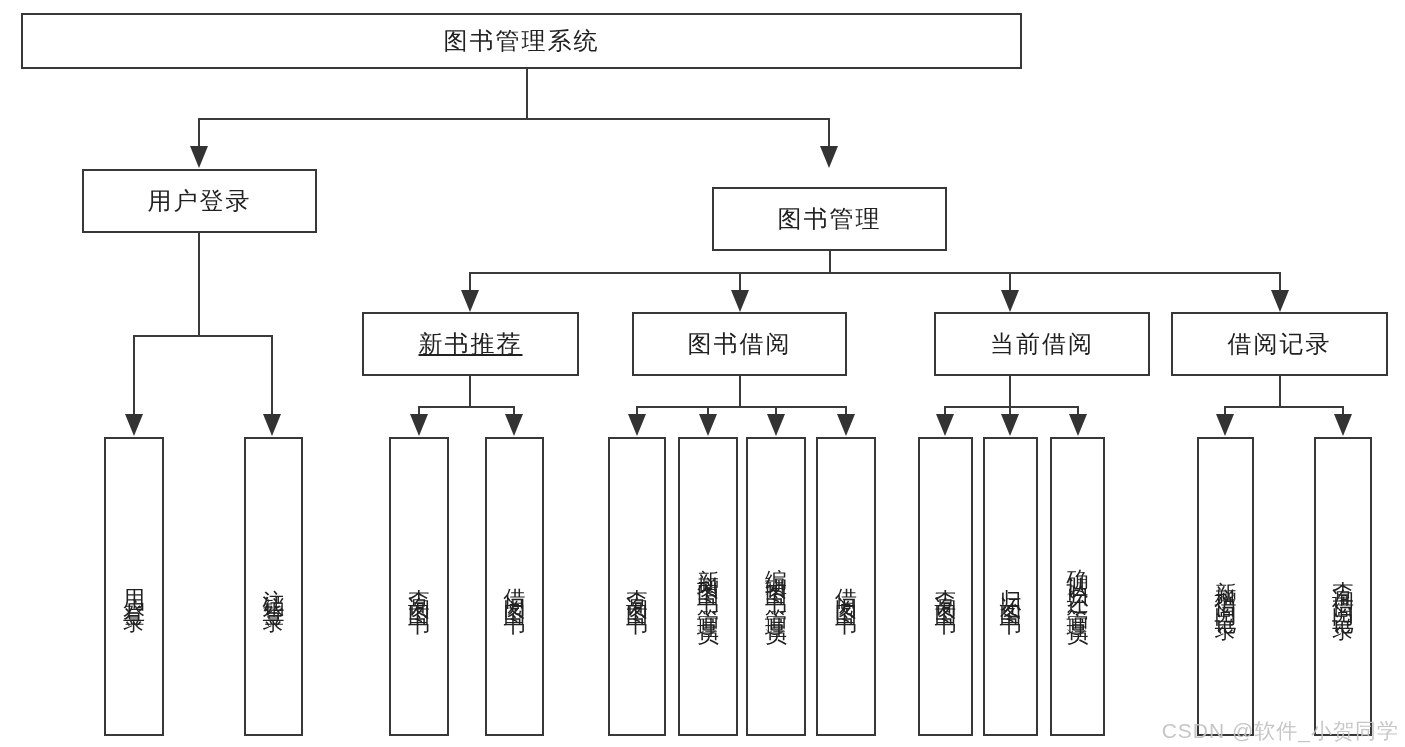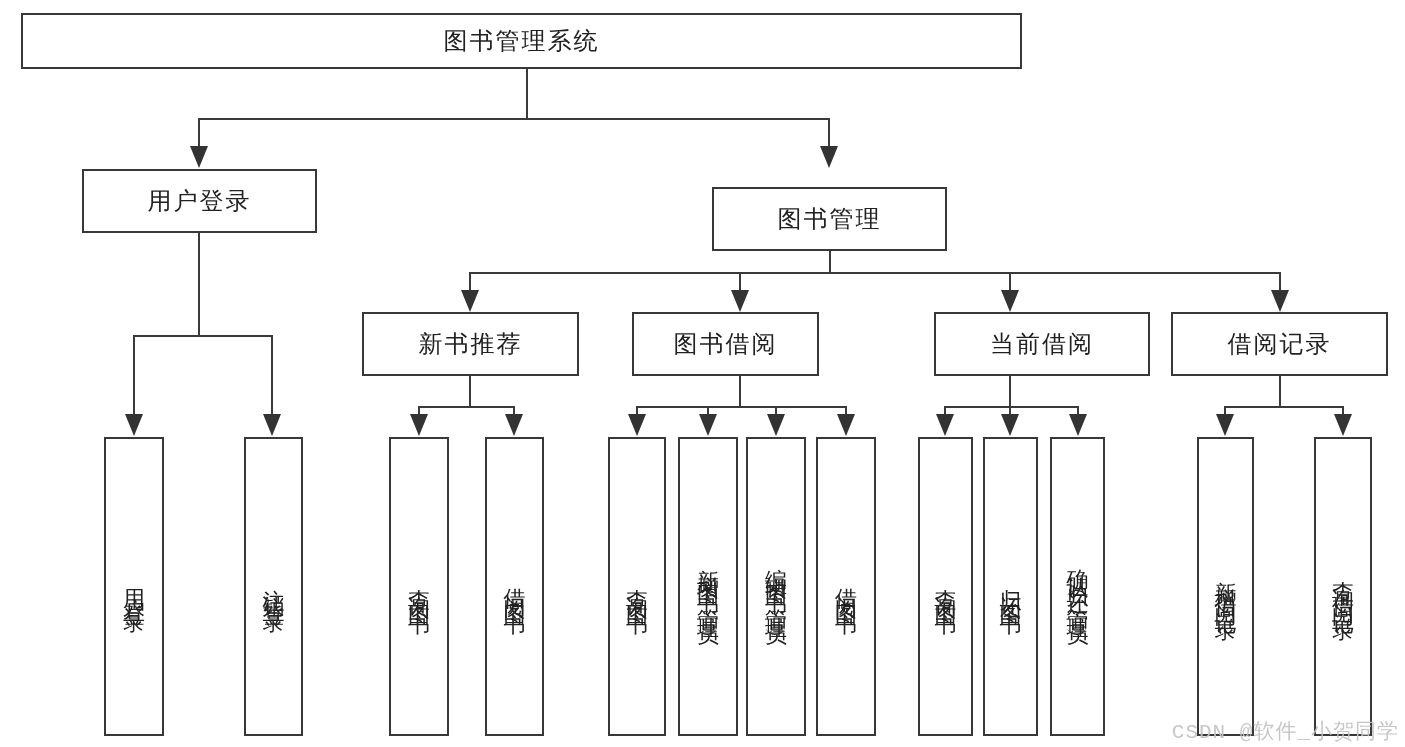--- a/index.html
+++ b/index.html
@@ -19,22 +19,22 @@
   .v-box .v-label {
     writing-mode:vertical-rl; text-orientation:mixed;
     font-size:22px; line-height:1; letter-spacing:8px; white-space:nowrap;
   }
   
   #n-root           { left:21px;  top:13px;  width:1001px; height:56px; }
   
   #n-user-login     { left:82px;  top:169px; width:235px; height:64px; }
   #n-book-mgmt      { left:712px; top:187px; width:235px; height:64px; }
   
-  #n-new-book       { left:362px; top:312px; width:217px; height:64px; }
-  #n-book-borrow    { left:632px; top:312px; width:187px; height:64px; }
+  #n-new-book       { left:362px; top:312px; width:217px; height:64px;text-decoration:underline; }
+  #n-book-borrow    { left:632px; top:312px; width:215px; height:64px; }
   #n-current-borrow { left:902px; top:312px; width:216px; height:64px;margin-left:32px; }
   #n-borrow-record  { left:1171px;top:312px; width:217px; height:64px; }
   
   .leaf { top:437px; height:299px; }
   #l-user-login  { left:104px;  width:60px; }
   #l-logout      { left:244px;  width:59px; }
   #l-nb-query    { left:389px;  width:60px; }
   #l-nb-borrow   { left:485px;  width:59px; }
   #l-bb-query    { left:608px;  width:58px; }
   #l-bb-add      { left:678px;  width:60px; }
@@ -42,21 +42,20 @@
   #l-bb-borrow   { left:816px;  width:60px; }
   #l-cb-query    { left:918px;  width:55px; }
   #l-cb-return   { left:983px;  width:55px; }
   #l-cb-confirm  { left:1050px; width:55px; }
   #l-br-add      { left:1197px; width:57px; }
   #l-br-query    { left:1314px; width:58px; }
   #watermark {
     position:absolute; right:6px; bottom:2px; z-index:5;
     font-size:21px; letter-spacing:1px; color:#c2c2c2; opacity:0.92;
     white-space:nowrap;
-    font-family:Liberation Mono, monospace;
   }
 </style>
 </head>
 <body>
 
 <div id="stage">
 
   <svg id="connectors" viewBox="0 0 1405 747" xmlns="http://www.w3.org/2000/svg" aria-hidden="true">
 
     <g>

